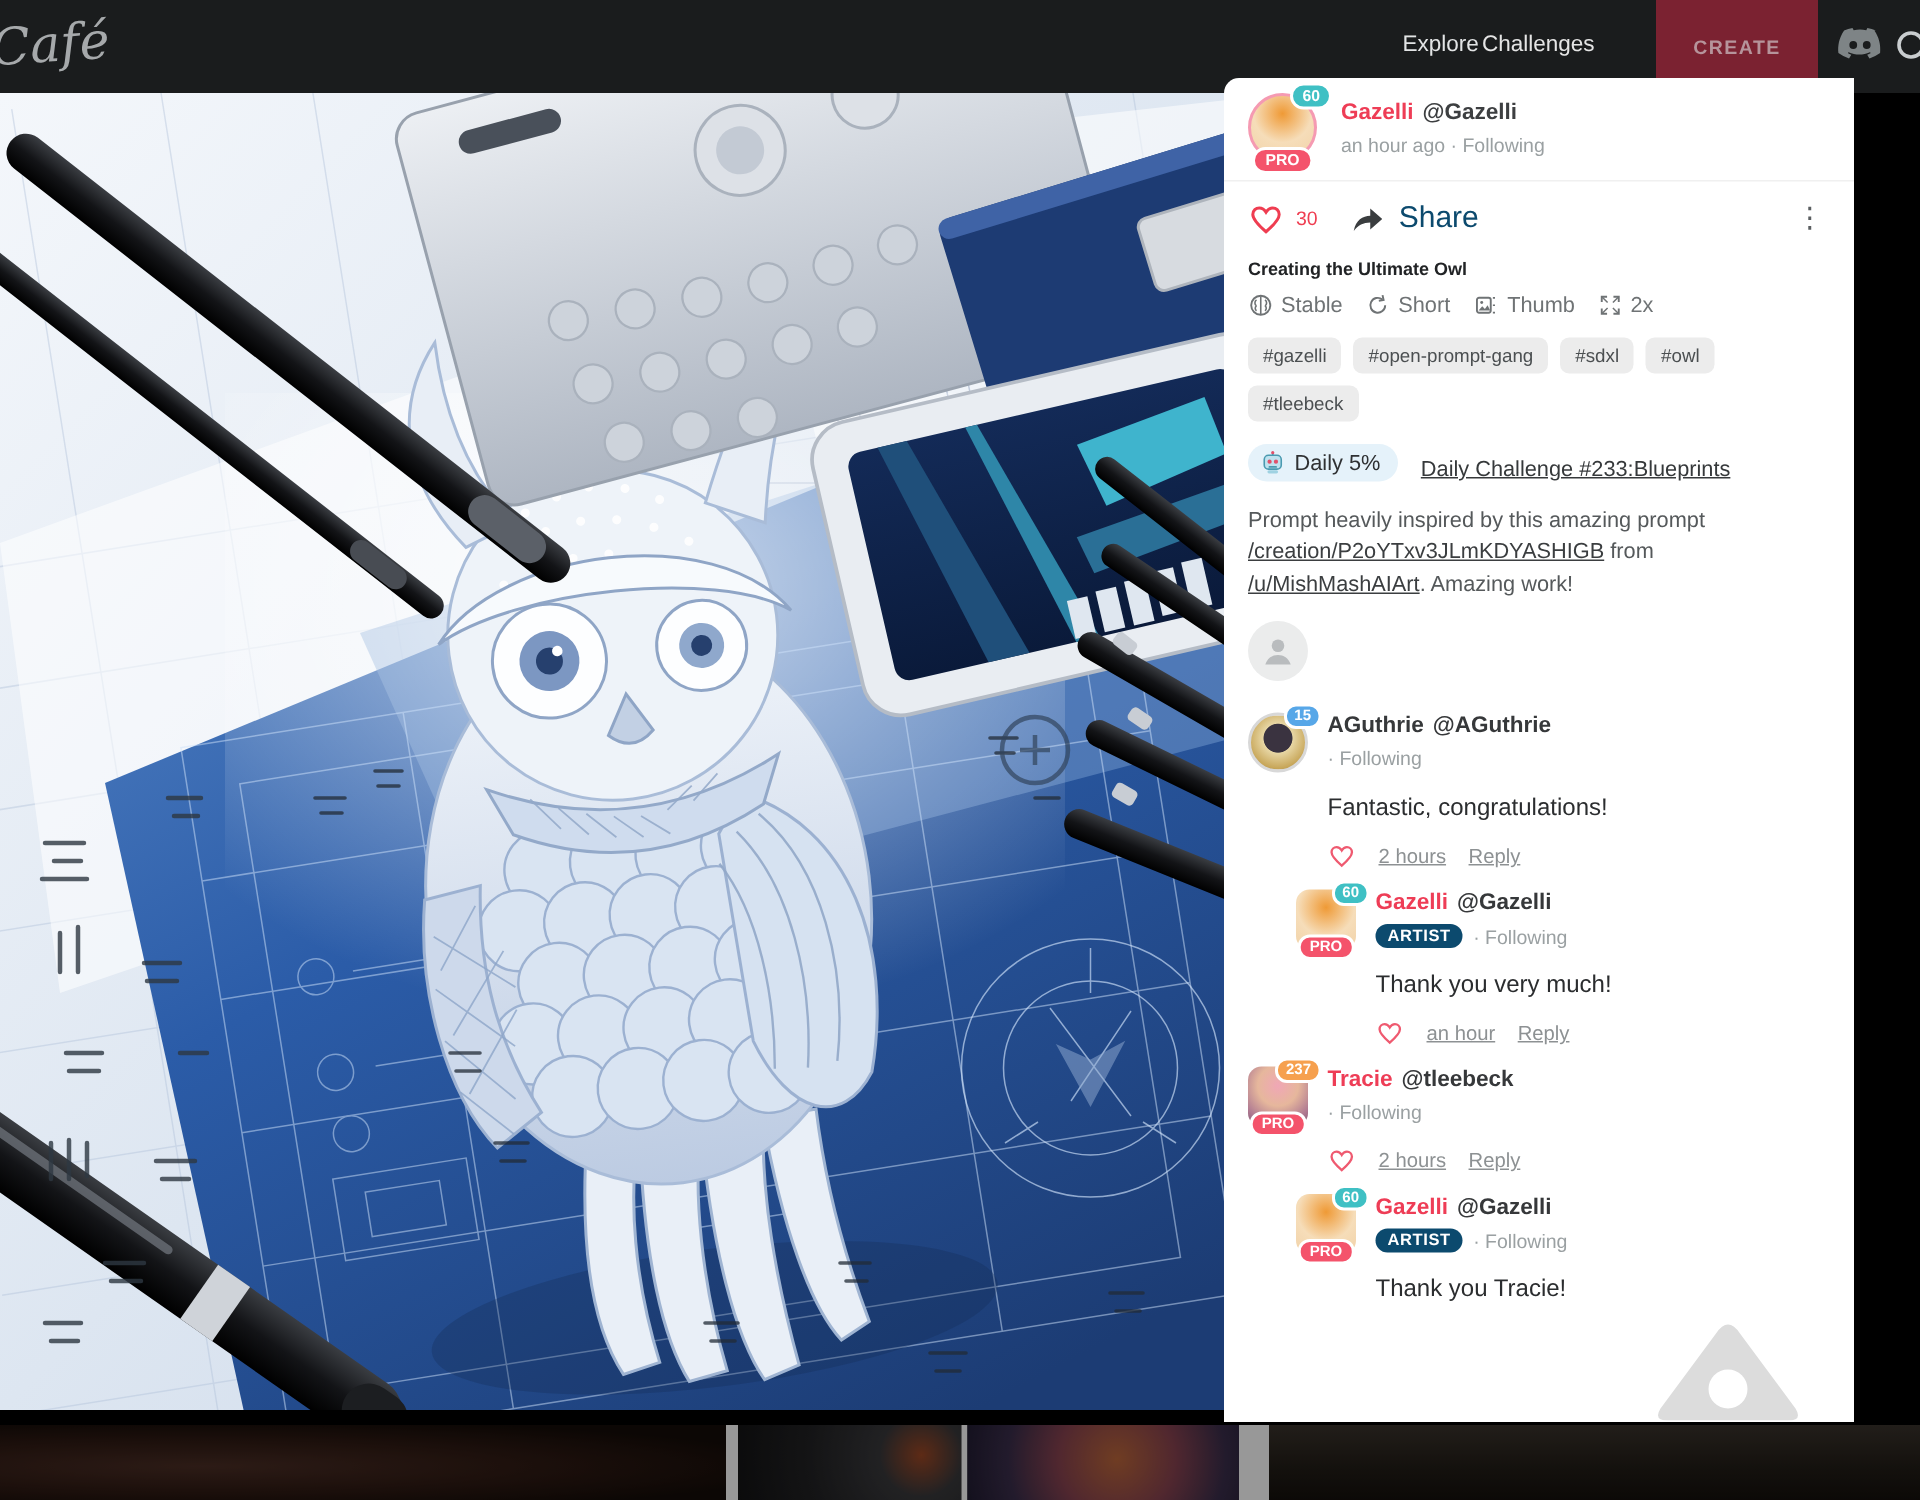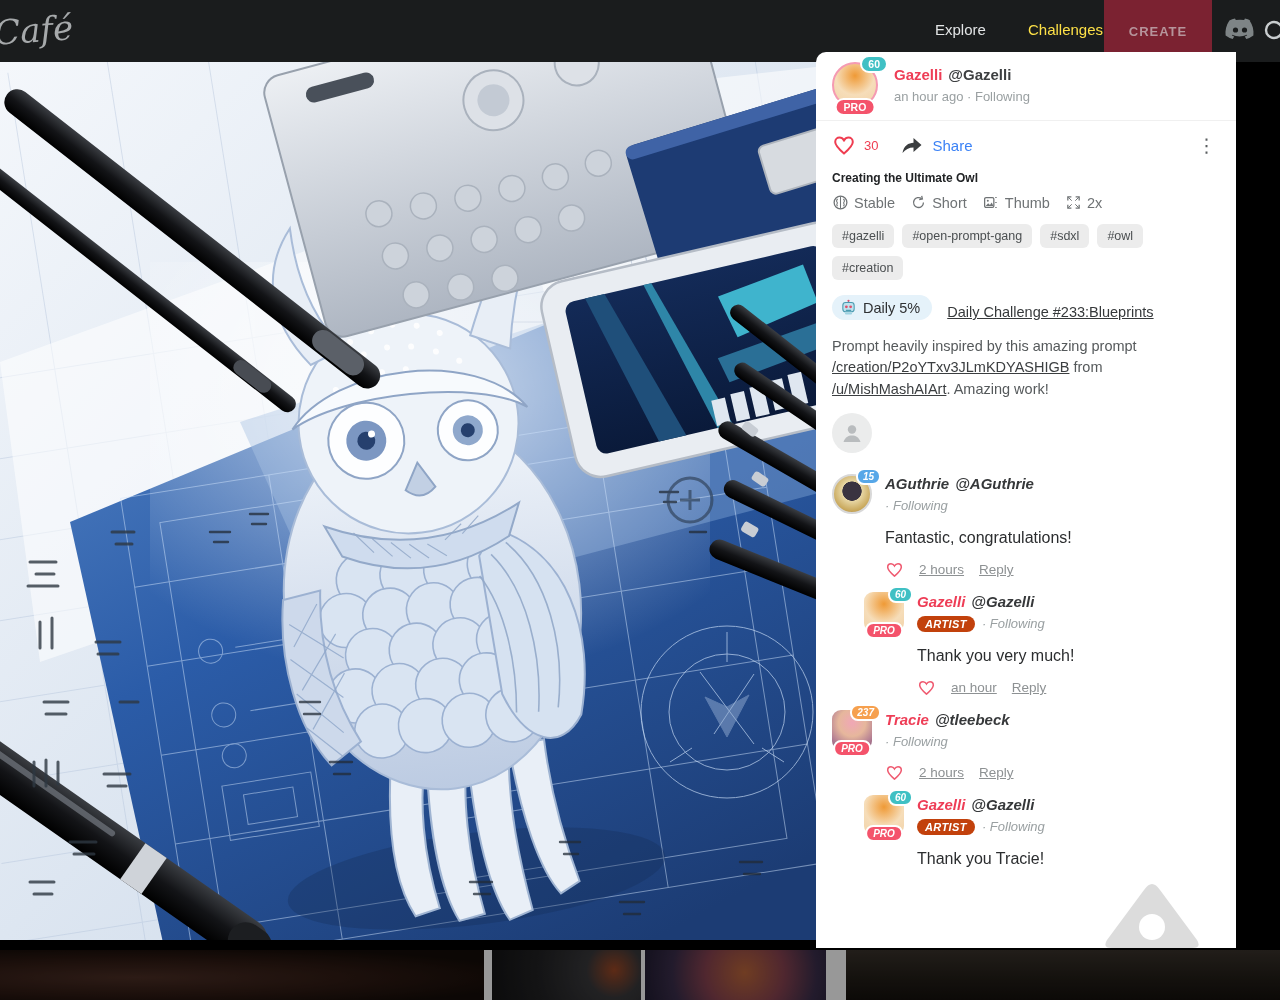--- a/index.html
+++ b/index.html
@@ -8,21 +8,21 @@
     position:relative; background:#000; overflow:hidden;
     font-family:"Liberation Sans", sans-serif; color:#2d2f31;
   }
 
   
   .topbar { position:absolute; left:0; top:0; width:1280px; height:62px; background:#1a1c1d; z-index:5; }
   .logo { position:absolute; left:-6px; top:10px; font-family:"DejaVu Serif", serif; font-style:italic;
           font-size:34px; color:#a6a9ab; transform:rotate(-4deg); }
   .nav-link { position:absolute; top:21px; font-size:15px; cursor:pointer; }
   .nav-explore { left:935px; color:#e2e4e5; }
-  .nav-challenges { left:1028px; color:#fde047; }
+  .nav-challenges { left:988px; color:#e5e5e5; }
   .create-btn { position:absolute; left:1104px; top:0; width:108px; height:62px; background:#7b2231;
                 border:none; color:#b6949b; font-size:13px; font-weight:bold; letter-spacing:1px;
                 font-family:"Liberation Sans", sans-serif; cursor:pointer; }
   .discord { position:absolute; left:1224px; top:17px; width:32px; height:26px; cursor:pointer; }
   .search { position:absolute; left:1262px; top:18px; width:28px; height:26px; cursor:pointer; }
 
   
   .artwork { position:absolute; left:0; top:62px; width:860px; height:878px; overflow:hidden; background:#0b0c0e; }
   .artwork svg { display:block; }
 
@@ -56,21 +56,21 @@
                color:#fff; font-size:10.5px; font-weight:bold; padding:1px 7px; border-radius:9px; border:2px solid #fff; }
   .head-meta { margin-left:16px; }
   .u-name { color:#ee3d56; font-weight:bold; font-size:15px; cursor:pointer; }
   .u-handle { color:#3d3f41; font-weight:bold; font-size:15px; margin-left:6px; }
   .u-sub { color:#9aa0a2; font-size:13px; margin-top:5px; }
 
   .post-actions { display:flex; align-items:center; padding:13px 16px; }
   .like-btn { display:flex; align-items:center; cursor:pointer; }
   .like-count { color:#ef3d51; font-weight:normal; font-size:13px; margin-left:8px; }
   .share-btn { display:flex; align-items:center; margin-left:22px; cursor:pointer; }
-  .share-label { font-size:15px; color:#3b82f6; margin-left:8px; }
+  .share-label { font-size:20px; color:#0c4a6e; margin-left:8px; }
   .kebab { margin-left:auto; color:#5a5e60; font-size:19px; line-height:1; cursor:pointer; padding:0 4px; }
 
   .post-title { padding:2px 16px 0; font-size:12px; font-weight:bold; color:#212325; }
   .meta-row { display:flex; align-items:flex-end; gap:7px; padding:9px 16px 0; color:#6f7375; font-size:14.5px; }
   .meta-item { display:flex; align-items:center; gap:5px; }
   .meta-item + .meta-item { margin-left:8px; }
 
   .tag-row { display:flex; flex-wrap:wrap; gap:8px; padding:13px 16px 0; }
   .tag { background:#ececec; color:#4b4f51; font-size:12.5px; padding:5px 10px; border-radius:6px; cursor:pointer; }
 
@@ -89,39 +89,39 @@
 
   .composer { display:flex; align-items:center; padding:13px 16px; }
   .ghost-avatar { width:40px; height:40px; border-radius:50%; background:#ebecec; flex:none;
                   display:flex; align-items:center; justify-content:center; }
   .comment-input { flex:1; margin-left:13px; height:42px; border:1px solid #d0d0d0; border-radius:4px;
                    padding:0 12px; font-size:15px; color:#2d2f31; font-family:"Liberation Sans", sans-serif; outline:none; }
   .comment-input::placeholder { color:#a8acae; }
 
   .comment { padding:8px 16px 0; }
   .comment.reply { padding-left:48px; }
-  .c-head { display:flex; align-items:center;font-style:italic; }
+  .c-head { display:flex; align-items:flex-start; }
   .c-avatar-wrap { position:relative; width:40px; height:40px; flex:none; }
   .c-avatar { width:40px; height:40px; }
   .round { border-radius:50%; }
   .sq { border-radius:9px; }
   .av-aguthrie { background:radial-gradient(circle at 50% 42%, #3a3340 0%, #3a3340 34%, #e7d6a4 36%, #c8a75a 72%, #8f7140 100%);
                  border:2px solid #d8d8d8; }
   .av-gazelli-sm { background:radial-gradient(circle at 50% 30%, #ef9a36 0%, #f6ddb9 55%, #f1d2a8 100%); }
   .av-tracie { background:radial-gradient(circle at 50% 32%, #f0a7b6 0%, #e6b79c 40%, #b07a92 75%, #7c5470 100%); }
   .c-lvl { position:absolute; top:-6px; right:-9px; color:#fff; font-size:10px; font-weight:bold;
            padding:1px 5px; border-radius:8px; border:2px solid #fff; }
   .c-pro { position:absolute; bottom:-7px; left:50%; transform:translateX(-50%); background:#f4536b; color:#fff;
            font-size:10px; font-weight:bold; padding:1px 6px; border-radius:8px; border:2px solid #fff; }
   .c-meta { margin-left:13px; }
   .c-name { font-weight:bold; font-size:15px; cursor:pointer; }
   .name-pink { color:#ee3d56; } .name-dark { color:#36383a; }
   .c-handle { color:#36383a; font-weight:bold; font-size:15px; margin-left:6px; }
   .c-sub { display:flex; align-items:center; gap:7px; color:#9aa0a2; font-size:13px; margin-top:5px; }
-  .artist-badge { background:#c2410c; color:#fff; font-size:11px; font-weight:bold; letter-spacing:.4px;
+  .artist-badge { background:#0c4a6e; color:#fff; font-size:11px; font-weight:bold; letter-spacing:.4px;
                   padding:2px 8px; border-radius:9px; }
   .c-body { margin:15px 0 0 53px; font-size:16px; color:#2b2d2f; }
   .c-foot { display:flex; align-items:center; gap:15px; margin:14px 0 6px 53px; }
   .c-link { color:#8d9193; font-size:13.5px; text-decoration:underline; cursor:pointer; }
   .c-heart { cursor:pointer; display:flex; }
 
   .watermark { position:absolute; right:34px; bottom:-4px; }
 </style>
 </head>
 <body>
@@ -491,21 +491,21 @@
       </svg>
       <span>2x</span>
     </span>
   </div>
 
   <div class="tag-row">
     <span class="tag">#gazelli</span>
     <span class="tag">#open-prompt-gang</span>
     <span class="tag">#sdxl</span>
     <span class="tag">#owl</span>
-    <span class="tag">#creation</span>
+    <span class="tag">#tleebeck</span>
   </div>
 
   <div class="challenge-row">
     <span class="daily-pill">
       <svg width="17" height="17" viewBox="0 0 24 24">
         <line x1="12" y1="2" x2="12" y2="5" stroke="#4a9ab0" stroke-width="1.6"></line>
         <circle cx="12" cy="2.5" r="1.5" fill="#e0516b"></circle>
         <rect x="4" y="5" width="16" height="13" rx="4" fill="#bfe3ef" stroke="#4a9ab0" stroke-width="1.5"></rect>
         <circle cx="9" cy="11" r="2" fill="#e0516b"></circle>
           <circle cx="15" cy="11" r="2" fill="#e0516b"></circle>

